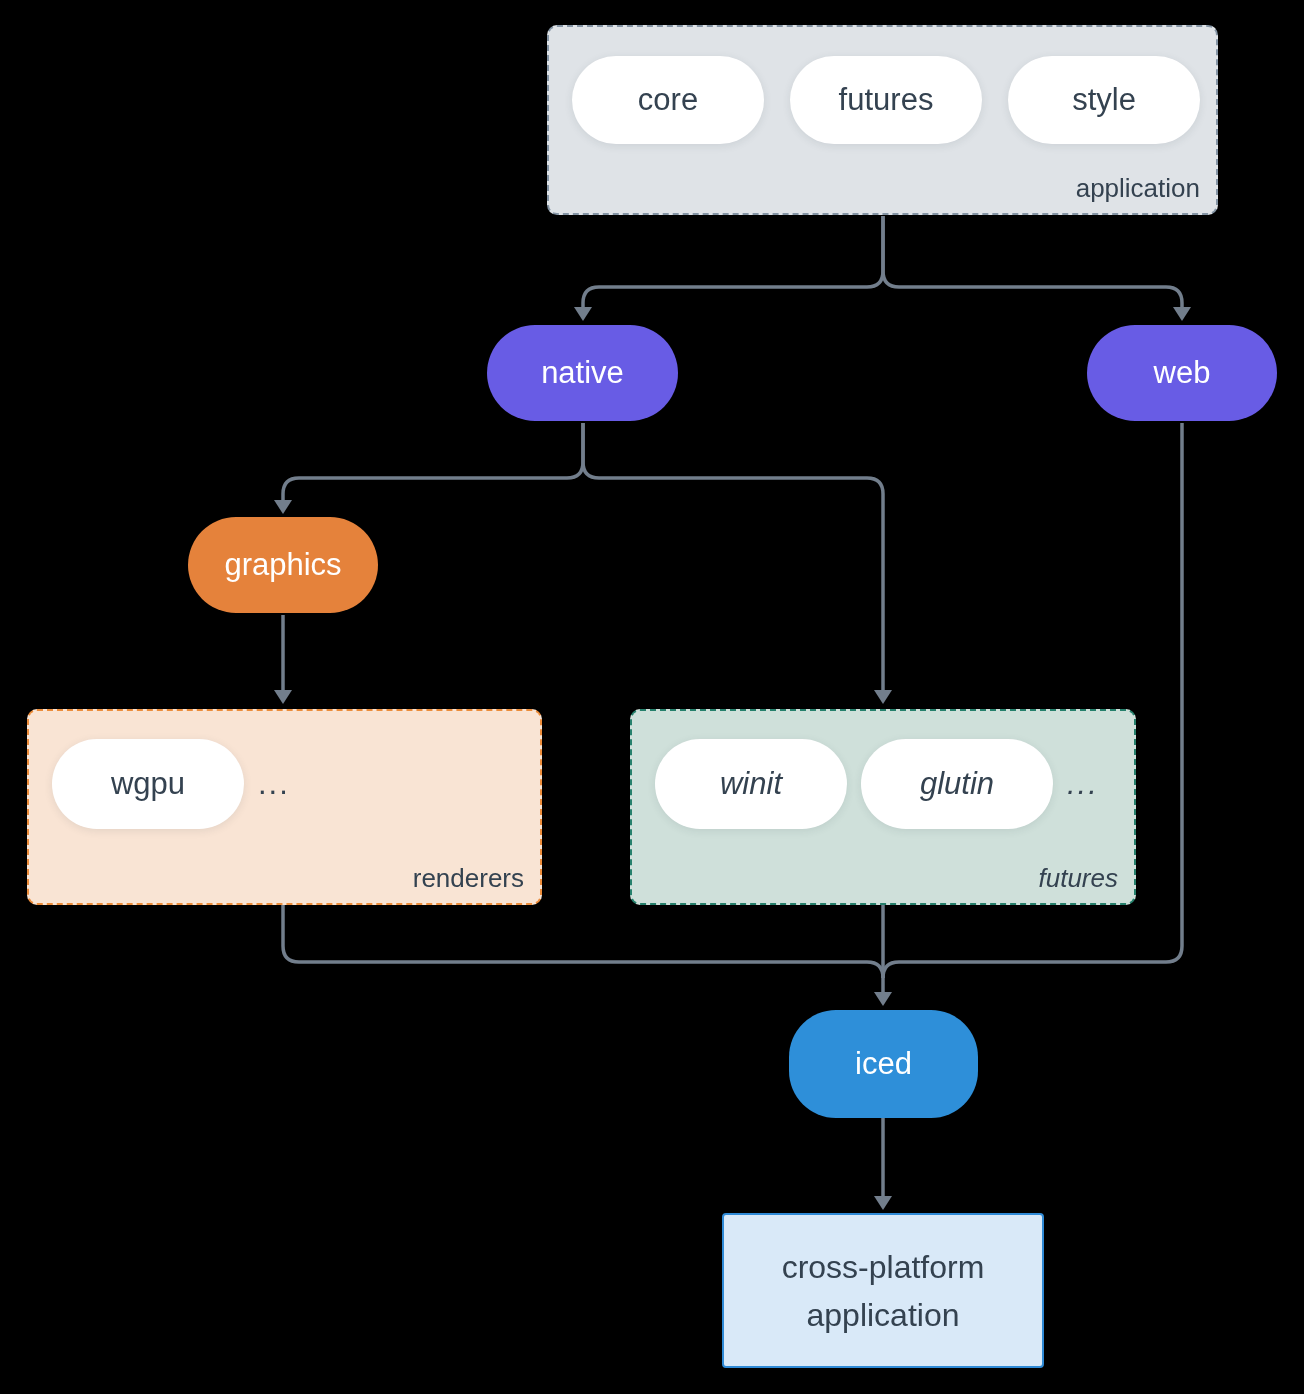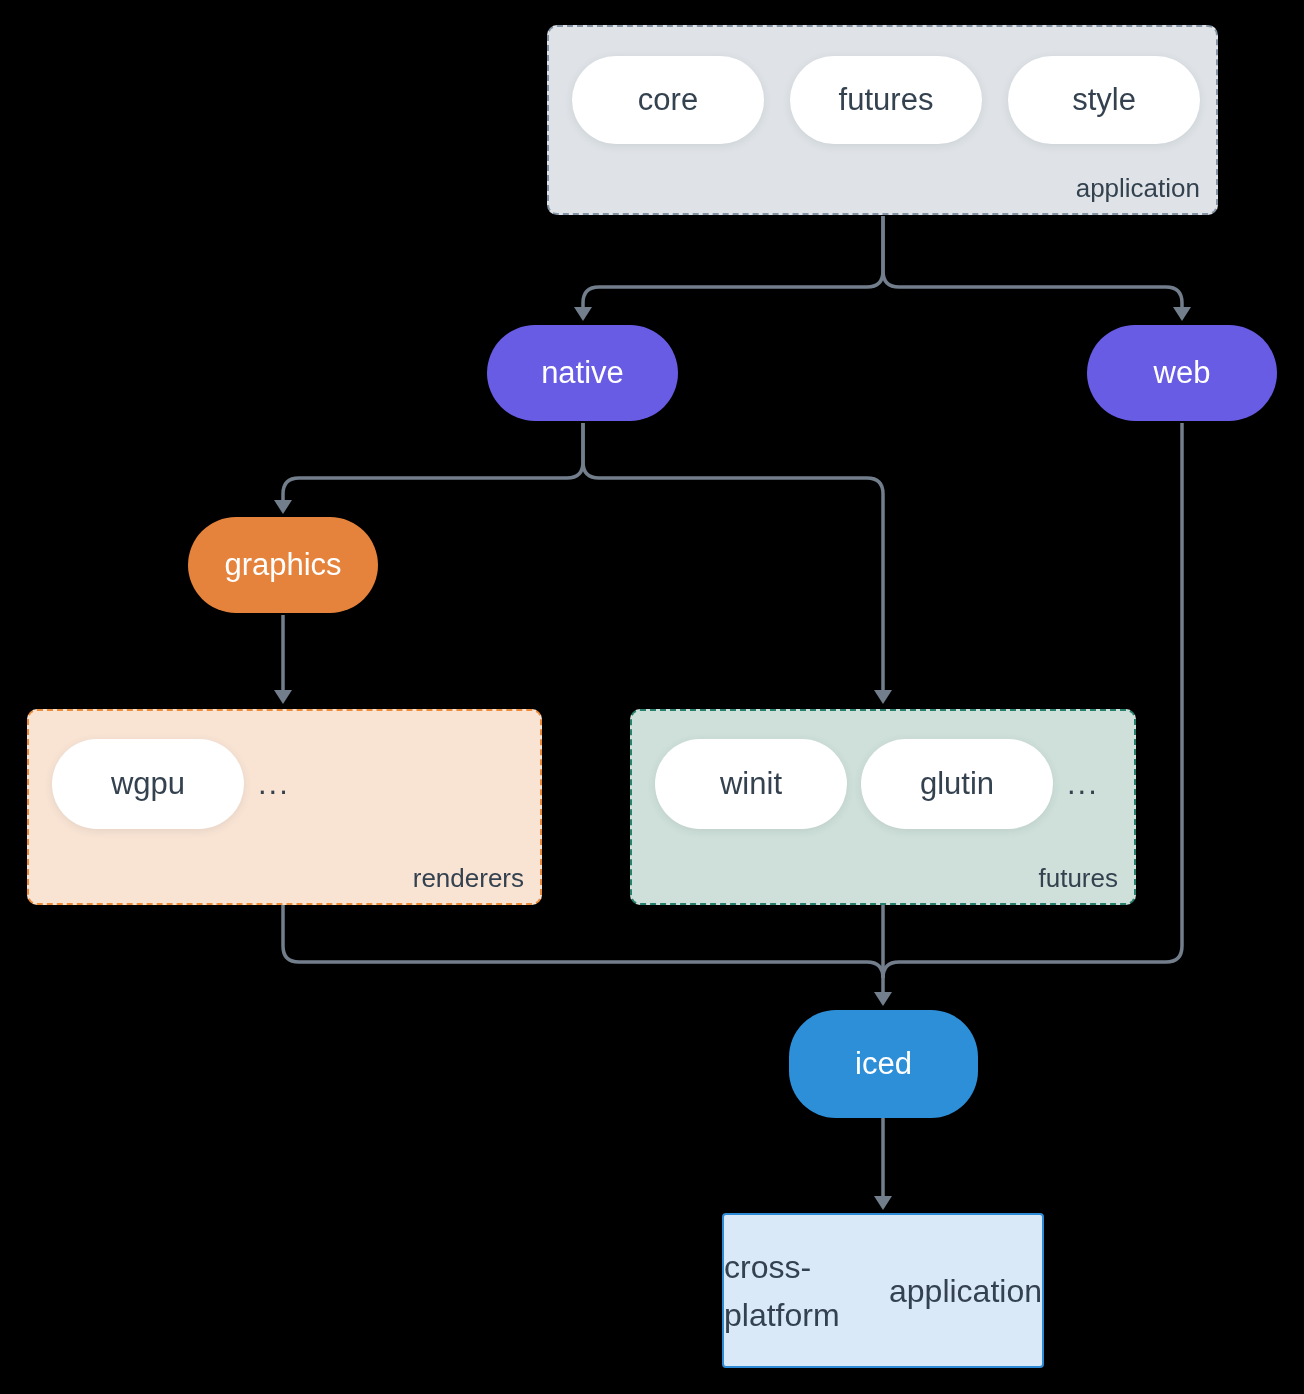--- a/index.html
+++ b/index.html
@@ -42,20 +42,21 @@
   }
   .group-renderers {
     left: 27px; top: 709px; width: 515px; height: 196px;
     background: var(--renderersFill, #F9E4D4);
     border: 2px dashed var(--renderersBorder, #EC8C3A);
   }
   .group-shells {
     left: 630px; top: 709px; width: 506px; height: 196px;
     background: var(--shellsFill, #CFE0DA);
     border: 2px dashed var(--shellsBorder, #26806C);
+    font-style: italic;
   }
   .pill-row {
     display: flex;
     align-items: center;
     gap: 14px;
     padding: 28px 0 0 23px;
   }
   .group-foundations .pill-row { padding-top: 29px; gap: 26px; padding-left: 23px; }
   .pill {
     box-sizing: border-box;
@@ -98,21 +99,21 @@
   .node-iced    { left: 789px;  top: 1010px; width: 189px; height: 108px; border-radius: 47px; background: var(--blue, #2E8FD9); }
   
   .app-box {
     position: absolute;
     left: 722px; top: 1213px; width: 322px; height: 155px;
     box-sizing: border-box;
     background: var(--appFill, #D9E9F8);
     border: 2px solid var(--appBorder, #2F8AD6);
     border-radius: 4px;
     display: flex;
-    flex-direction: row;
+    flex-direction: column;
     align-items: center;
     justify-content: center;
     font-size: 32px;
     line-height: 48px;
     color: var(--slate, #344250);
   }
 </style>
 </head>
 <body>
 

